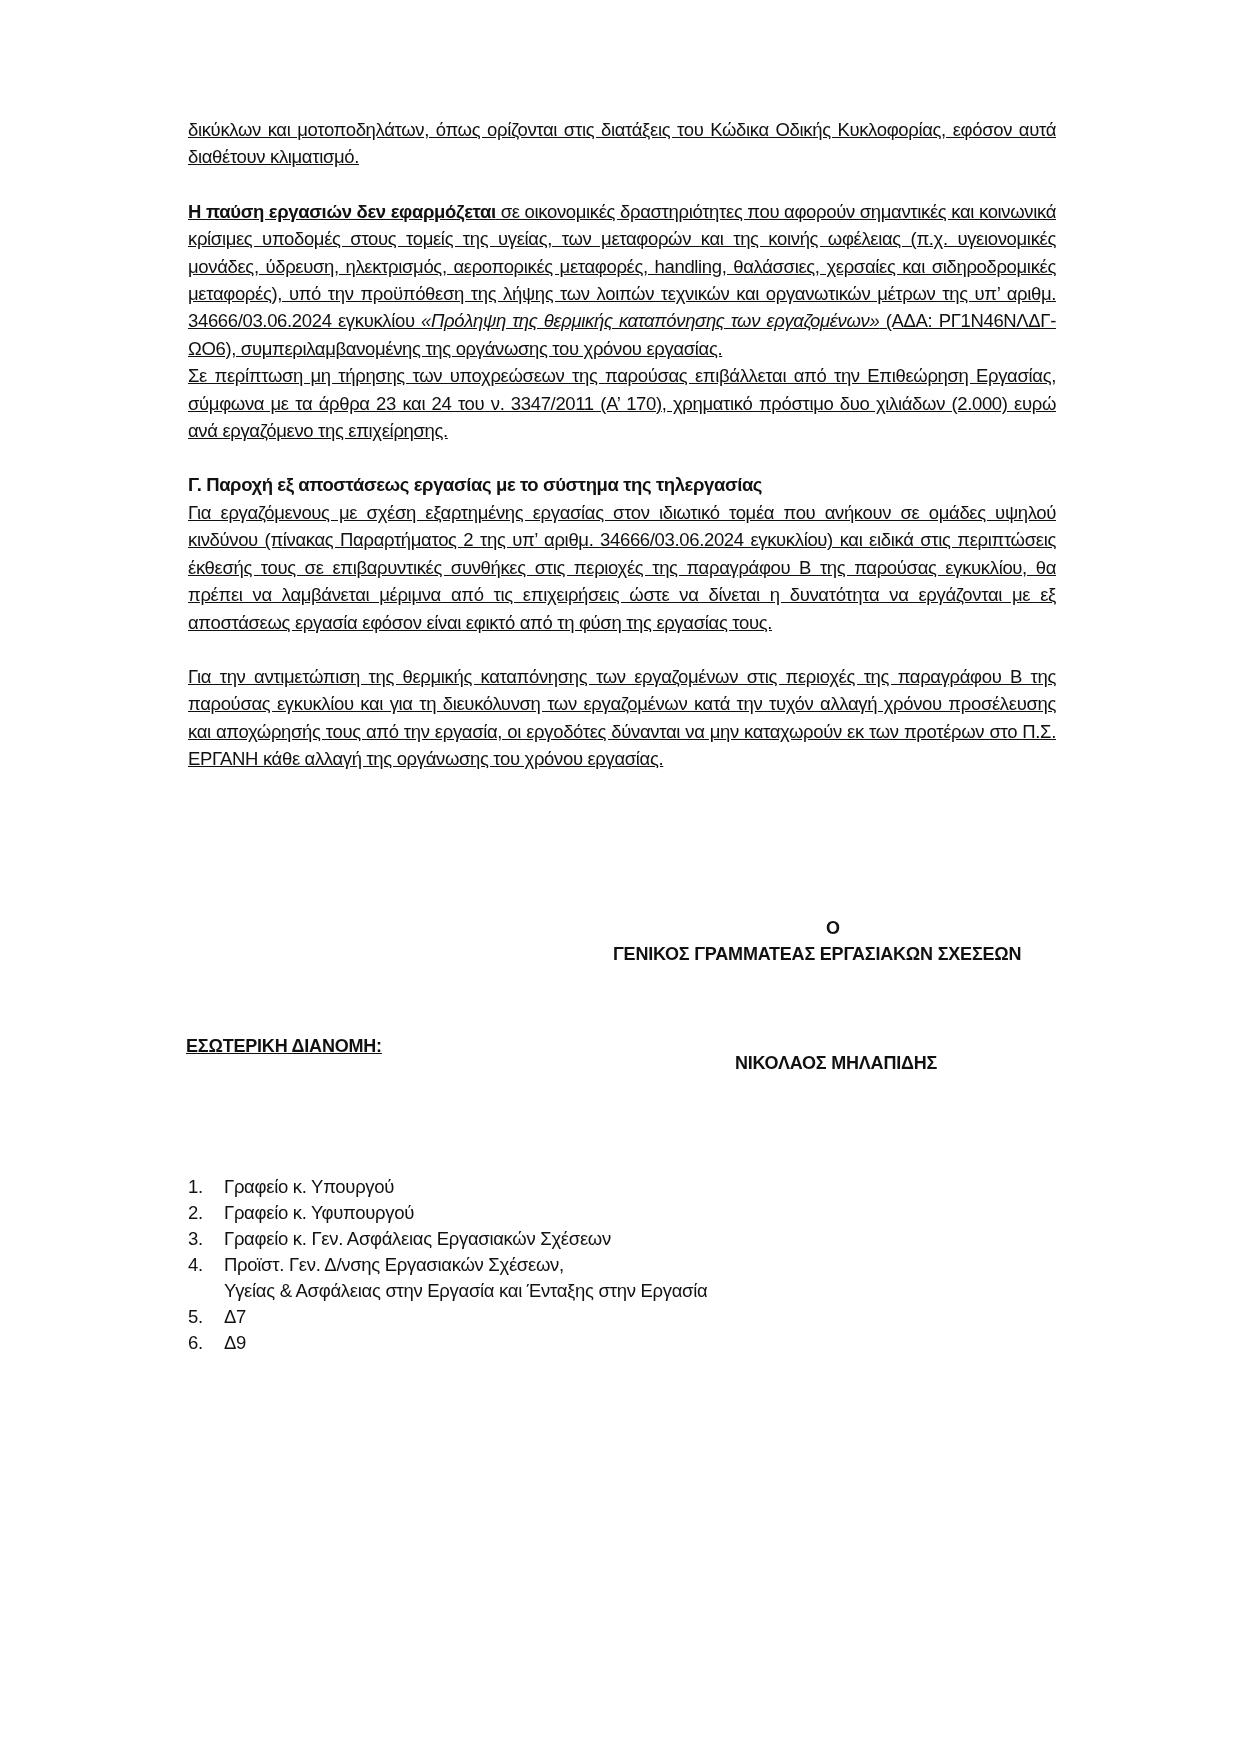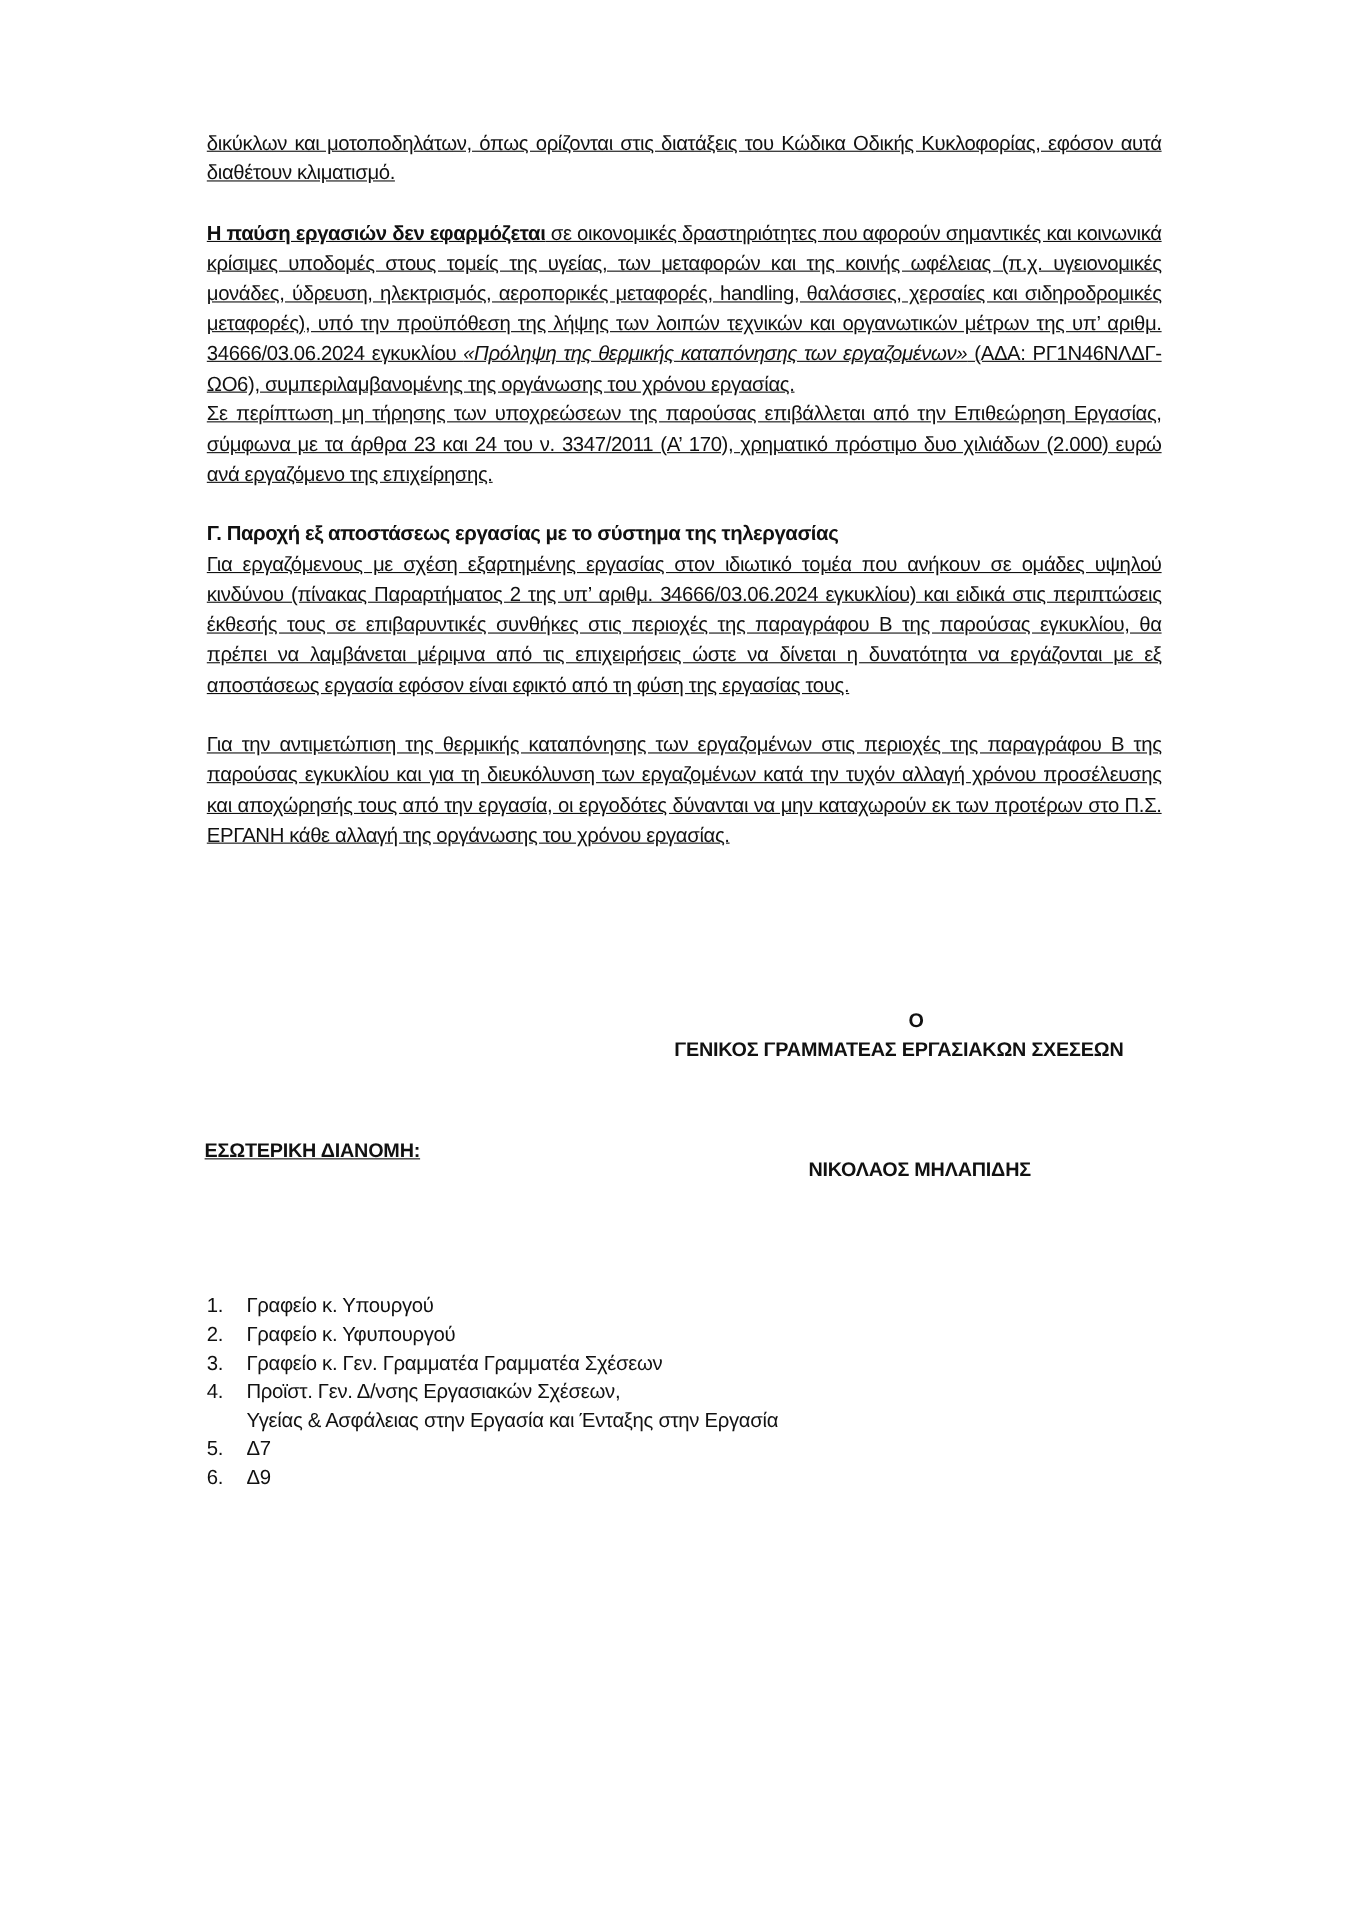--- a/index.html
+++ b/index.html
@@ -43,21 +43,21 @@
   <li>
       <span class="num">1.</span>
       <span>Γραφείο κ. Υπουργού</span>
     </li>
   <li>
       <span class="num">2.</span>
       <span>Γραφείο κ. Υφυπουργού</span>
     </li>
   <li>
       <span class="num">3.</span>
-      <span>Γραφείο κ. Γεν. Γραμματέα Γραμματέα Σχέσεων</span>
+      <span>Γραφείο κ. Γεν. Ασφάλειας Εργασιακών Σχέσεων</span>
     </li>
   <li>
       <span class="num">4.</span>
       <span class="cont">
         <span style="display:block">Προϊστ. Γεν. Δ/νσης Εργασιακών Σχέσεων,</span>
         <span style="display:block">Υγείας &amp; Ασφάλειας στην Εργασία και Ένταξης στην Εργασία</span>
       </span>
     </li>
   <li>
       <span class="num">5.</span>

